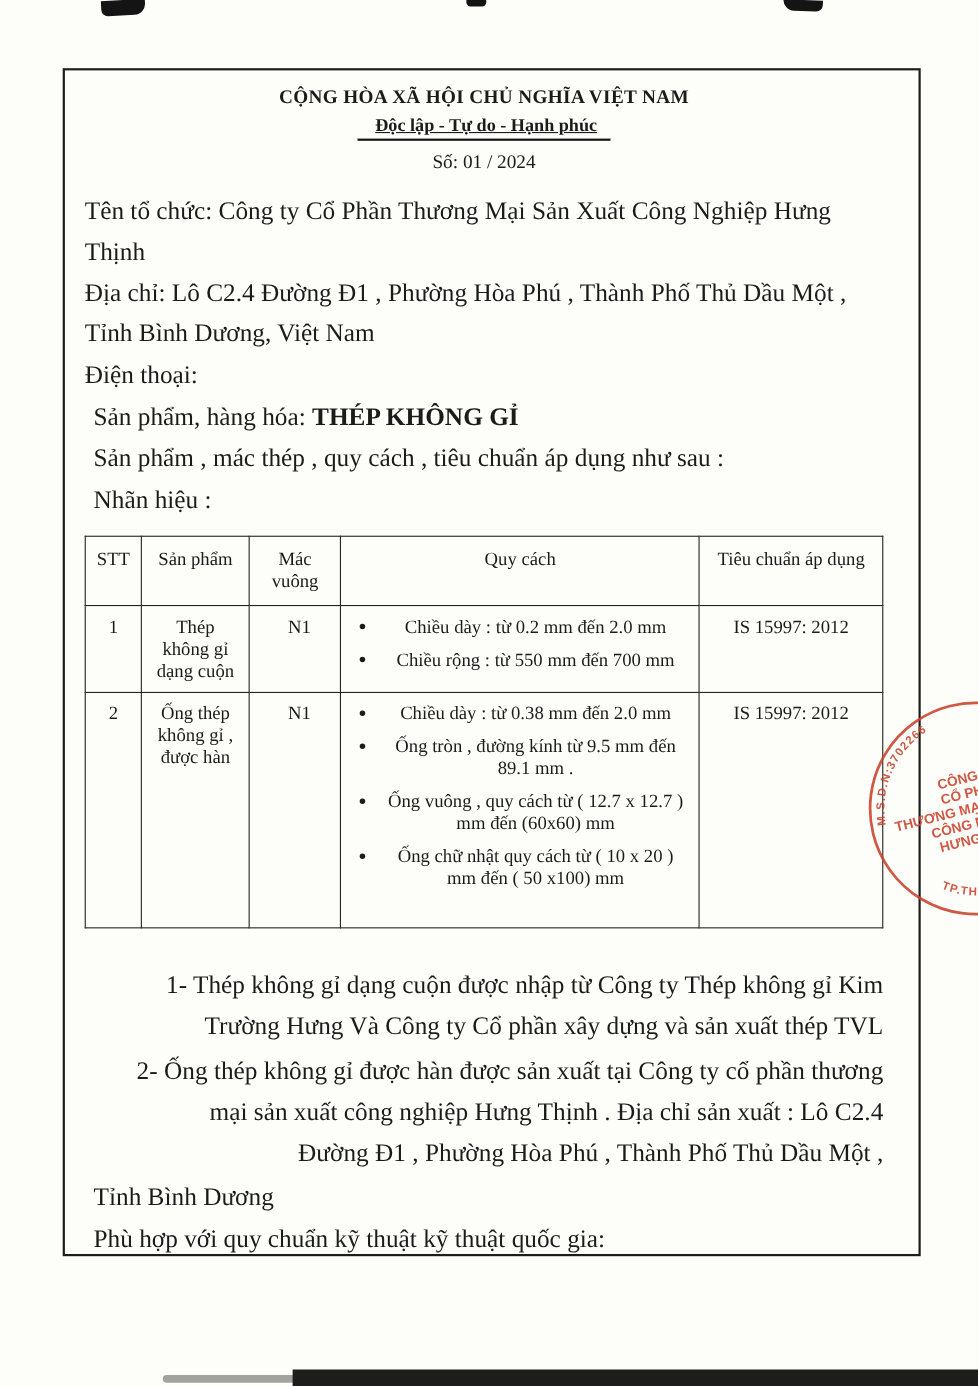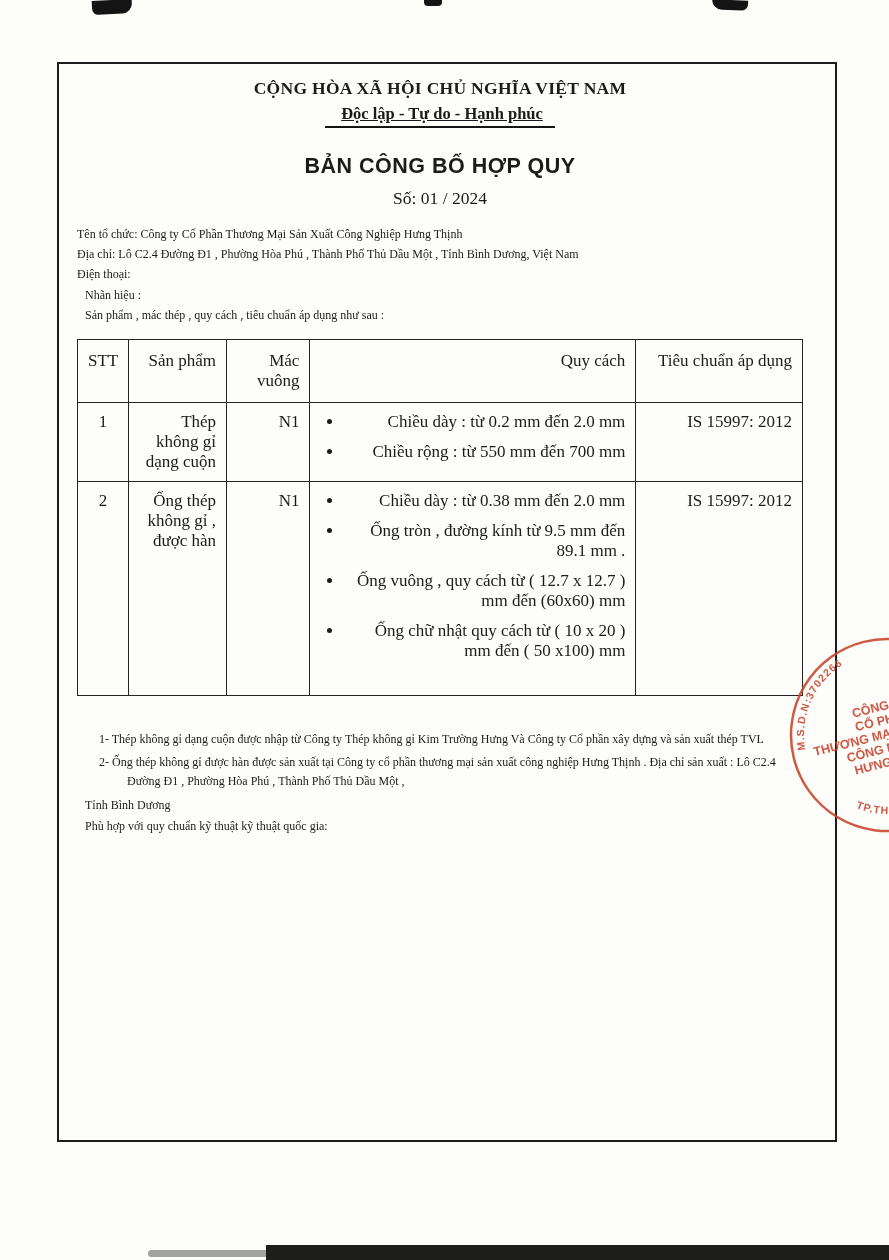--- a/index.html
+++ b/index.html
@@ -23,43 +23,43 @@
     display:inline-block; font-size:16.5px; font-weight:bold;
     border-bottom:2px solid #141414; padding:2px 12px 2px 16px; margin-top:3px;text-decoration:underline;
   }
 
   .doc-title {
     margin-top:26px; font-family:"Liberation Sans", sans-serif;
     font-size:21.5px; font-weight:bold; letter-spacing:.5px;
   }
   .doc-no { margin-top:9px; font-size:17.5px; }
 
-  .body-text { font-size:12px; line-height:1.6; }
+  .body-text { font-size:23px; line-height:1.6; }
   .intro { margin-top:16px; }
   .intro p { margin-bottom:1px; }
   .indent { padding-left:8px; }
   .bold { font-weight:bold; }
 
   table.spec {
     width:100%; border-collapse:collapse; margin-top:14px; font-size:17px;
   }
   .spec th, .spec td {
     border:1.5px solid #242424; padding:9px 10px; vertical-align:top;
-    text-align:right; font-weight:normal;
+    text-align:center; font-weight:normal;
   }
   .spec thead th { padding:11px 10px; }
   .spec td.c-stt { text-align:center; }
   .spec td.c-mac { padding-left:18px; }
   .spec tbody tr:last-child td { padding-bottom:34px; }
   ul.qc { margin:0 0 0 24px; }
   ul.qc li { margin-bottom:10px; padding-left:4px; }
   ul.qc li:last-child { margin-bottom:0; }
 
   .after-table { margin-top:34px; }
-  .notes { margin-left:22px; }
+  .notes { margin-left:22px;text-align:right; }
   .notes p.note { margin-bottom:4px; }
   .notes p.note.hang { padding-left:28px; text-indent:-28px; }
   .province { margin-left:8px; margin-top:2px; }
   .conformity { margin-left:8px; margin-top:2px; }
   .regulation {
     margin-top:2px; text-align:justify; text-indent:22px;
     word-spacing:2px;
   }
 
   
@@ -89,29 +89,29 @@
 
 <div class="page">
 
   <div class="frame">
 
     <div class="center">
       <div class="nat-name">CỘNG HÒA XÃ HỘI CHỦ NGHĨA VIỆT NAM</div>
       <div class="motto">Độc lập - Tự do - Hạnh phúc</div>
     </div>
 
-    <div class="center doc-title">BẢN CÔNG BỐ HỢP QUY</div>
     <div class="center doc-no">Số: 01 / 2024</div>
 
     <div class="body-text intro">
       <p>Tên tổ chức: Công ty Cổ Phần Thương Mại Sản Xuất Công Nghiệp Hưng Thịnh</p>
       <p>Địa chỉ: Lô C2.4 Đường Đ1 , Phường Hòa Phú , Thành Phố Thủ Dầu Một , Tỉnh Bình Dương, Việt Nam</p>
       <p>Điện thoại:</p>
+      <p class="indent"><span>Sản phẩm, hàng hóa: </span><span class="bold">THÉP KHÔNG GỈ</span></p>
+      <p class="indent">Sản phẩm , mác thép , quy cách , tiêu chuẩn áp dụng như sau :</p>
       <p class="indent">Nhãn hiệu :</p>
-      <p class="indent">Sản phẩm , mác thép , quy cách , tiêu chuẩn áp dụng như sau :</p>
     </div>
 
     <table class="spec">
       <colgroup>
         <col style="width:7%">
           <col style="width:13.5%">
           <col style="width:11.5%">
           <col style="width:45%">
           <col style="width:23%">
       </colgroup>

